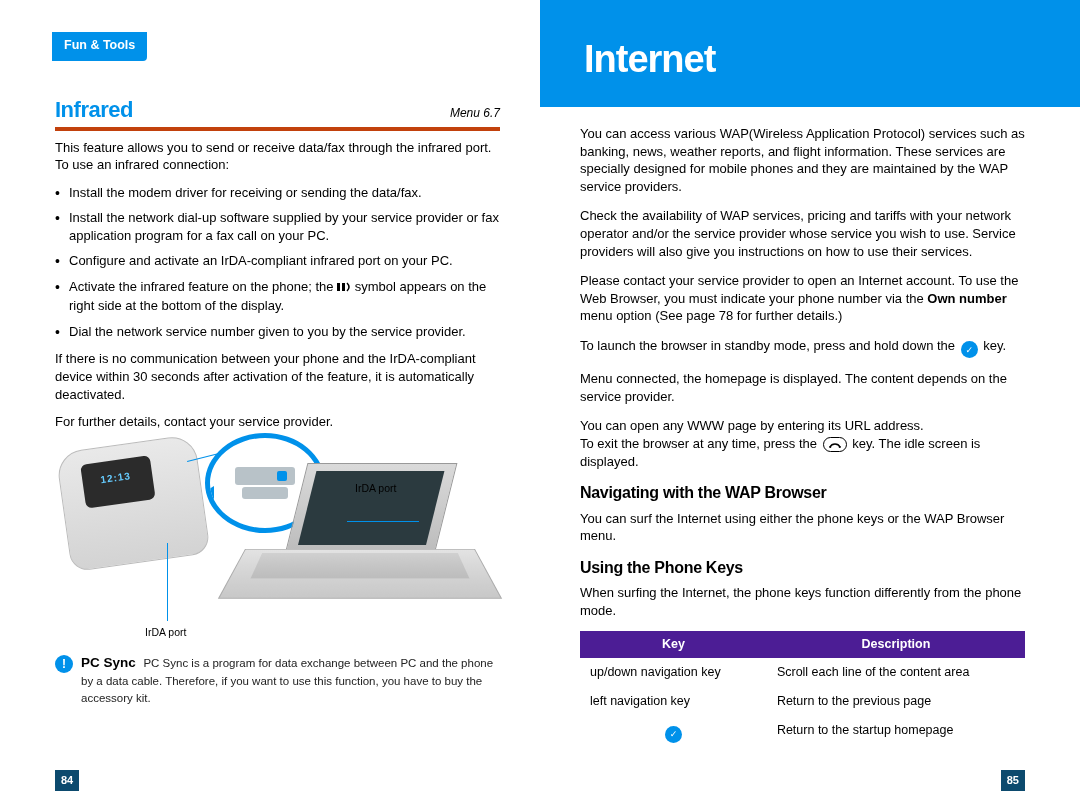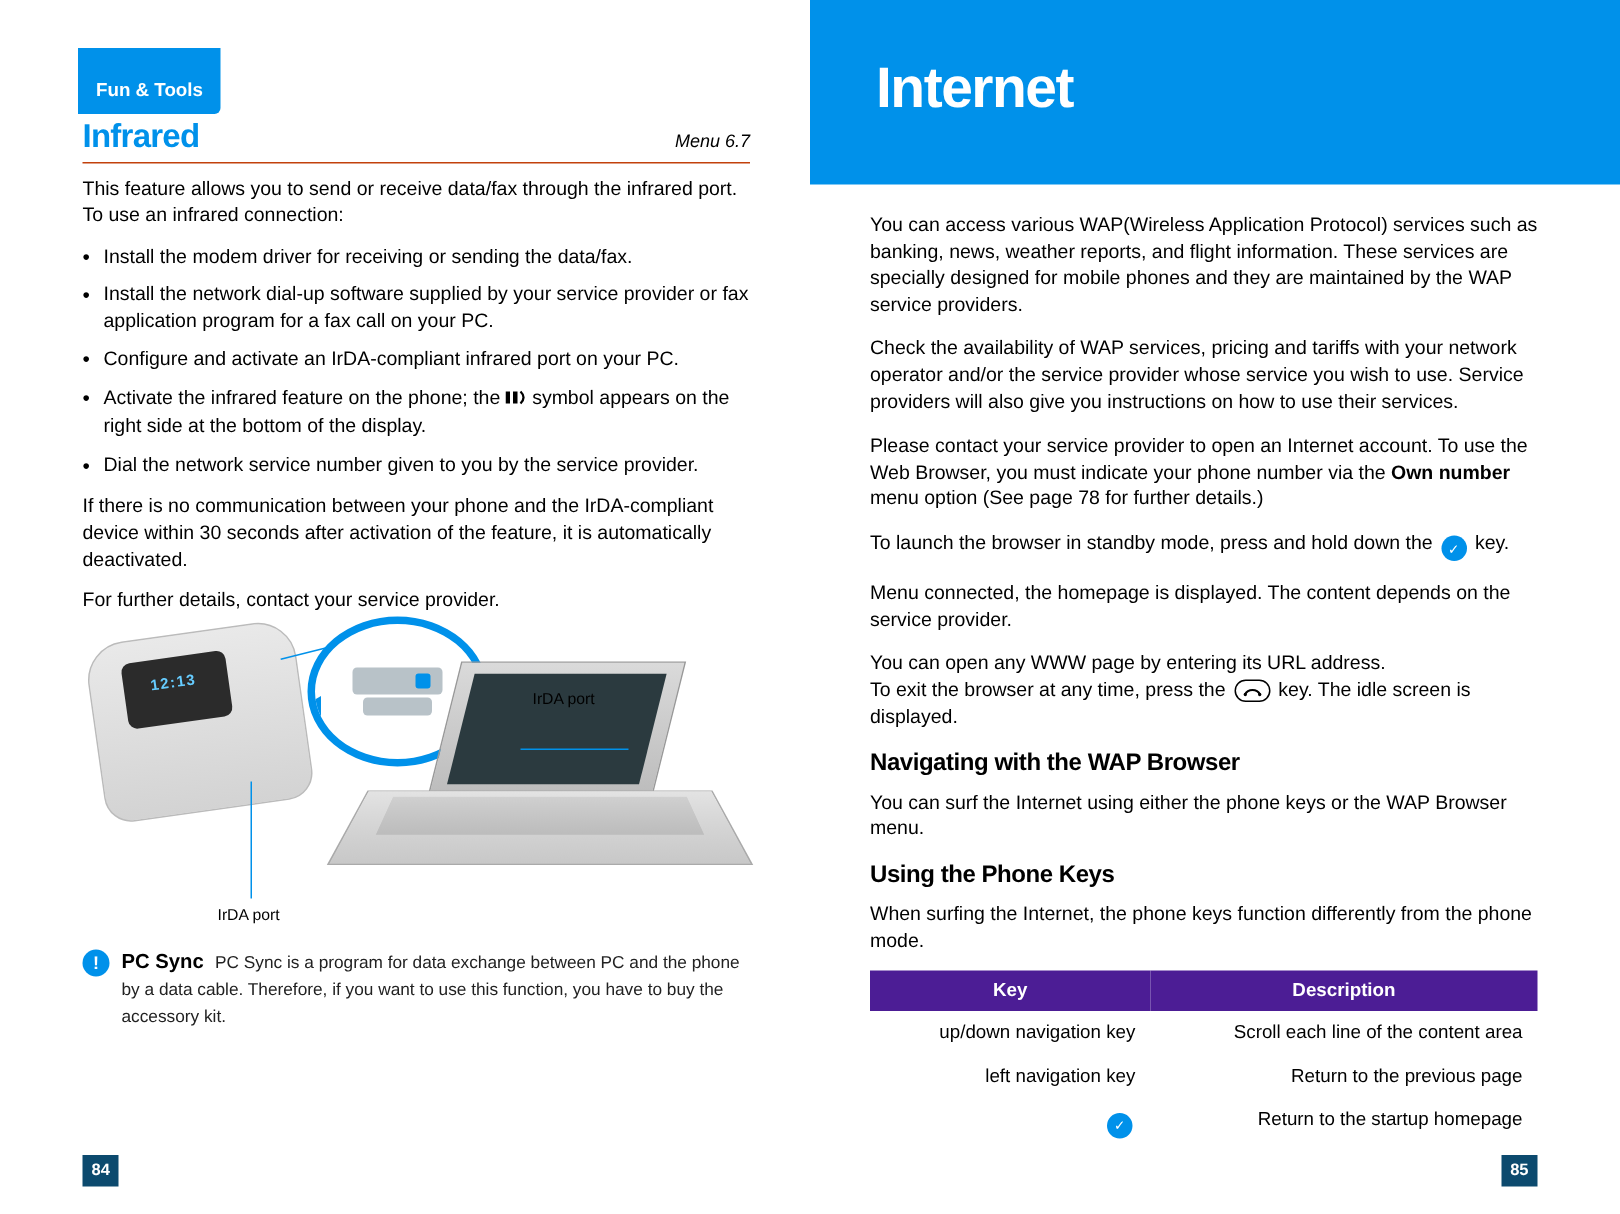--- a/index.html
+++ b/index.html
@@ -18,30 +18,31 @@
     height: 809px;
     position: relative;
     padding: 32px 40px 20px 55px;
   }
   .page-right { padding: 0 55px 20px 40px; }
   .breadcrumb {
     background: #0091ea;
     color: #fff;
     font-weight: bold;
     font-size: 12.5px;
-    padding: 20px 12px 7px 12px;
+    padding: 5px 12px 7px 12px;
     display: inline-block;
+    margin-bottom: 34px;
     margin-left: -3px;
     border-bottom-right-radius: 4px;
   }
   .section-header {
     display: flex;
     justify-content: space-between;
     align-items: baseline;
-    border-bottom: 1px solid #c2410c;
+    border-bottom: 4px solid #c2410c;
     padding-bottom: 2px;
     margin-bottom: 8px;
     text-align: right;
   }
   .section-title {
     color: #0091ea;
     font-weight: 900;
     font-size: 22px;
     letter-spacing: -0.5px;
   }
@@ -158,42 +159,42 @@
     background:#0c4a6e; color:#fff; font-weight:bold;
     font-size:11px; padding:3px 6px;
   }
   .pn-left { left:55px; }
   .pn-right { right:55px; }
   
   .chapter-banner {
     background:#0091ea; color:#fff;
     font-weight:900; font-size:38px;
     letter-spacing:-1px;
-    padding: 34px 0 38px 44px;
+    padding: 34px 0 22px 44px;
     margin: 0 -55px 18px -40px;
   }
   .rp { margin-bottom:12px; }
   .bold { font-weight:900;text-align:center; }
   .inline-key {
     display:inline-flex; width:17px; height:17px; border-radius:50%;
     background:#0091ea; color:#fff; align-items:center; justify-content:center;
     font-size:9px; vertical-align:-3px; margin:0 2px;
   }
   .phone-key {
     display:inline-flex; align-items:center; justify-content:center;
     width:24px; height:15px; border:1.2px solid #000; border-radius:8px;
     font-size:10px; vertical-align:-2px; margin:0 2px;
   }
   h3.sub { font-weight:900; font-size:16px; margin:12px 0 6px; letter-spacing:-0.3px; }
   table.keytbl { width:100%; border-collapse:collapse; margin-top:6px; font-size:12.5px; }
   table.keytbl th {
     background:#4c1d95; color:#fff; font-weight:800;
     padding:5px 8px; text-align:center;
   }
-  table.keytbl td { padding:6px 10px; vertical-align:top;text-align:right; }
+  table.keytbl td { padding:6px 10px; vertical-align:top; }
   table.keytbl td:first-child { width:42%; }
   .center-key { text-align:center; }
 </style>
 </head>
 <body>
 
 <div class="page">
   <div class="breadcrumb">Fun &amp; Tools</div>
 
   <div class="section-header">

